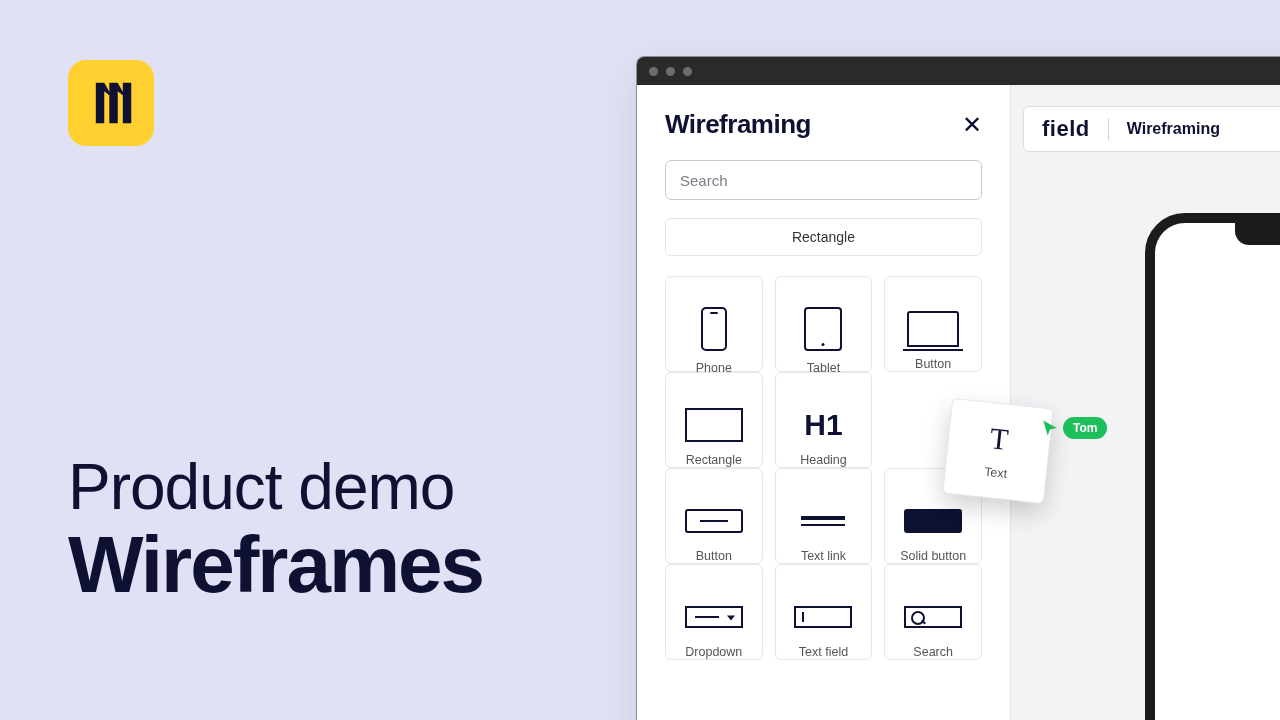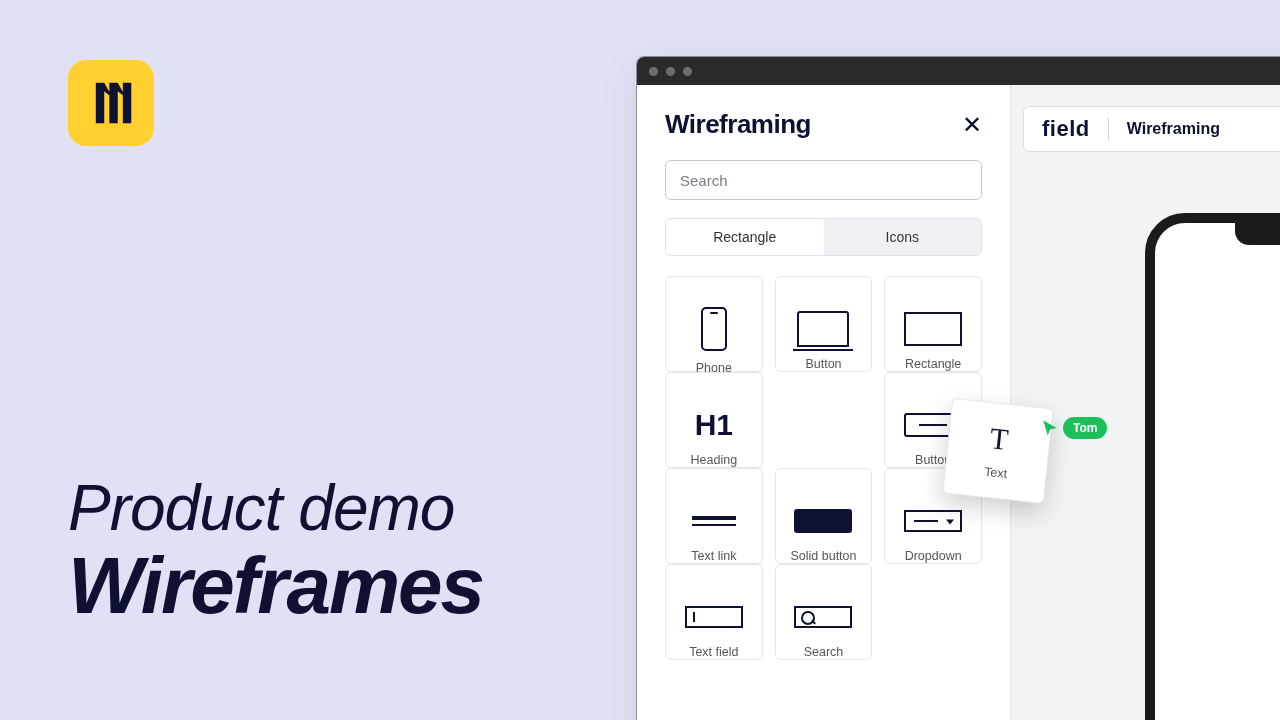--- a/index.html
+++ b/index.html
@@ -7,21 +7,21 @@
   body { background: #e1e1f5; position: relative; color: #0f1133; }
 
   
   .logo {
     position: absolute; top: 60px; left: 68px; width: 86px; height: 86px;
     background: #ffd02f; border-radius: 18px; display: flex; align-items: center; justify-content: center;
   }
   .logo svg { width: 54px; height: 54px; }
 
   .headline {
-    position: absolute; left: 68px; top: 475px; width: 560px; font-style: italic;
+    position: absolute; left: 68px; top: 454px; width: 560px;
   }
   .headline .sub {
     font-size: 64px; font-weight: 400; letter-spacing: -1px; line-height: 1.05;
   }
   .headline .main {
     font-size: 80px; font-weight: 800; letter-spacing: -2px; line-height: 1.05; margin-top: 2px;
   }
 
   
   .window {
@@ -178,32 +178,37 @@
   <div class="panel">
     <div class="panel-head">
       <div class="panel-title">Wireframing</div>
       <div class="panel-close">✕</div>
     </div>
 
     <input class="search" type="text" placeholder="Search" style="">
 
     <div class="tabs">
       <div class="tab active">Rectangle</div>
-      <div class="tab">Icons</div>
     </div>
 
     <div class="grid">
 
       <div class="cell">
         <div class="iconbox">
             <div class="gl-phone"></div>
           </div>
         <div class="label">Phone</div>
       </div>
 
+      <div class="cell">
+        <div class="iconbox">
+            <div class="gl-tablet"></div>
+          </div>
+        <div class="label">Tablet</div>
+      </div>
 
       <div class="cell">
         <div class="iconbox">
             <div class="gl-browser"></div>
           </div>
         <div class="label">Button</div>
       </div>
 
       <div class="cell">
         <div class="iconbox">

